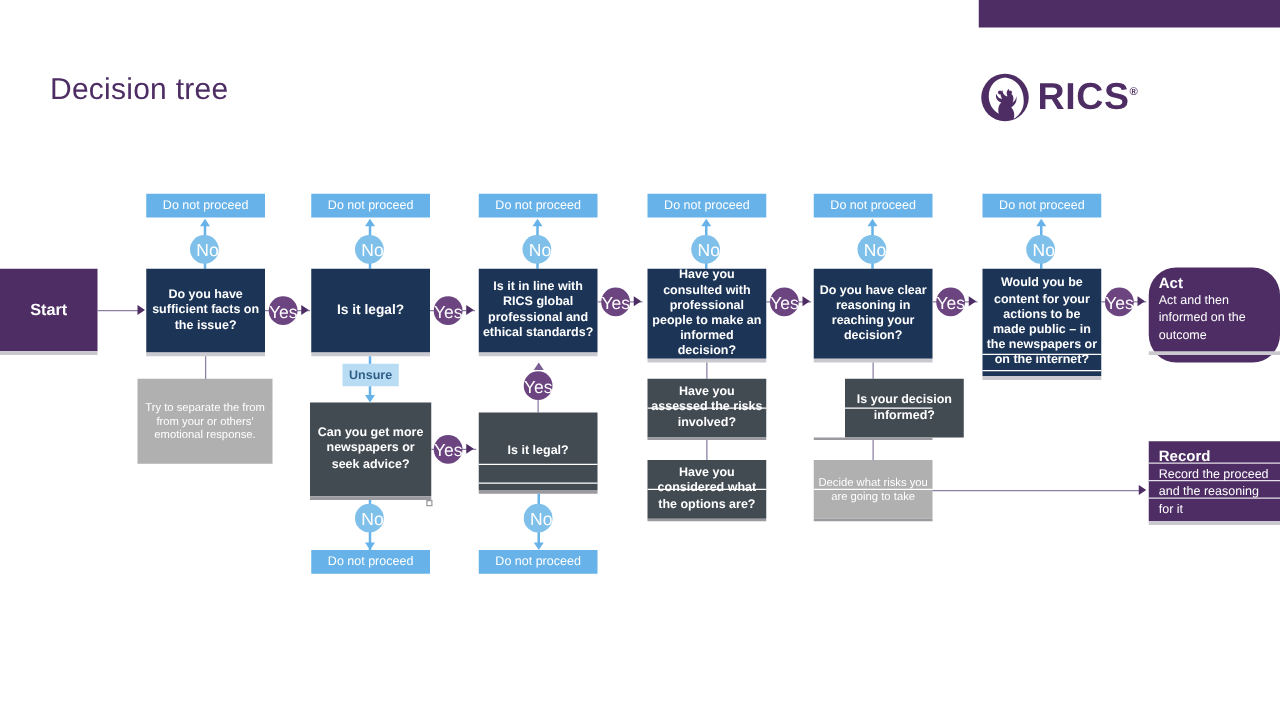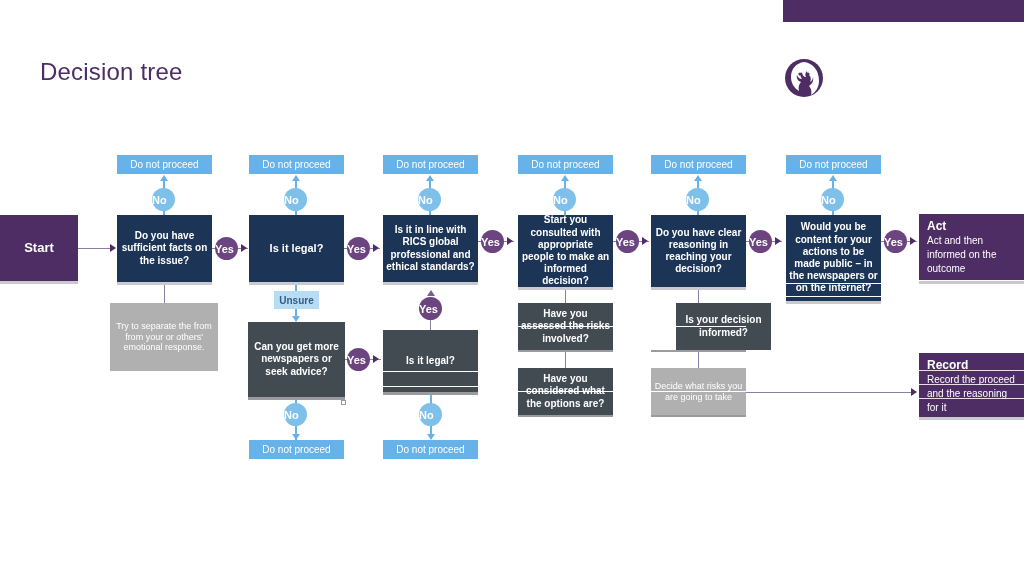--- a/index.html
+++ b/index.html
@@ -57,22 +57,22 @@
   .blue-v{background:#67b2e8;width:2px;}
 
   
   .arr-r{width:0;height:0;border-top:4px solid transparent;border-bottom:4px solid transparent;border-left:6px solid #4d2d63;}
   .arr-up{width:0;height:0;border-left:4px solid transparent;border-right:4px solid transparent;border-bottom:6px solid #67b2e8;}
   .arr-dn{width:0;height:0;border-left:4px solid transparent;border-right:4px solid transparent;border-top:6px solid #67b2e8;}
   .arr-up-p{width:0;height:0;border-left:4px solid transparent;border-right:4px solid transparent;border-bottom:6px solid #7a5e93;}
 
   
   .chip{
-    border-radius:50%;display:flex;align-items:center;justify-content:flex-start;
-    color:#ffffff;font-weight:bold;font-size:11px;
+    border-radius:50%;display:flex;align-items:center;justify-content:flex-end;
+    color:#ffffff;font-weight:normal;font-size:14px;
   }
   .chip-no{background:#7fc0ea;}
   .chip-yes{background:#6b4480;}
 
   
   .pill{
     background:#b9dcf5;color:#2f5e86;font-weight:bold;font-size:10px;
     display:flex;align-items:center;justify-content:center;
   }
 
@@ -92,20 +92,21 @@
   <div class="abs page-title" style="left:40px;top:58px;">Decision tree</div>
 
   <div class="abs logo-wrap" style="left:784px;top:58px;height:40px;">
     <svg width="40" height="40" viewBox="0 0 40 40">
       <circle cx="20" cy="20" r="19" fill="#4d2d63"></circle>
       <path d="M20 4 C12 5 7 11 7 19 c0 6 3 11 8 14 c-1-4 0-7 2-9 c-3-1-5-4-4-7 c1 3 3 4 5 4 c-2-2-2-5 0-7 c0 3 2 5 4 5 c-1-2-1-4 1-6 c0 2 1 4 3 5 c1 2 1 4 0 6 c2-1 3-3 3-5 c1 4-1 7-4 9 c2 2 3 5 2 9 c5-3 8-8 8-14 C35 11 28 5 20 4 Z" fill="#ffffff"></path>
       <circle cx="16" cy="16" r="1.6" fill="#4d2d63"></circle>
       <circle cx="24" cy="16" r="1.6" fill="#4d2d63"></circle>
       <path d="M18 21 h4 l-2 3 z" fill="#4d2d63"></path>
     </svg>
+    <div class="logo-word"><span>RICS</span><span class="logo-reg">®</span></div>
   </div>
 
   <div class="abs node purplebox" style="left:0;top:215px;width:78px;height:66px;font-size:13px;">
     <span>Start</span>
   </div>
   <div class="abs strip" style="left:0;top:281px;width:78px;height:3px;"></div>
   <div class="abs hline" style="left:78px;top:248px;width:33px;"></div>
   <div class="abs arr-r" style="left:110px;top:244px;"></div>
 
   <div class="abs lightblue" style="left:117px;top:155px;width:95px;height:19px;display:flex;align-items:center;justify-content:center;font-size:10px;">
@@ -226,21 +227,21 @@
   <div class="abs lightblue" style="left:518px;top:155px;width:95px;height:19px;display:flex;align-items:center;justify-content:center;font-size:10px;">
     <span>Do not proceed</span>
   </div>
   <div class="abs blue-v" style="left:564px;top:180px;height:35px;"></div>
   <div class="abs arr-up" style="left:561px;top:175px;"></div>
   <div class="abs chip chip-no" style="left:553px;top:188px;width:23px;height:23px;">
     <span>No</span>
   </div>
 
   <div class="abs node navy" style="left:518px;top:215px;width:95px;height:72px;font-size:10px;">
-    <span>Start you consulted with appropriate people to make an informed decision?</span>
+    <span>Have you consulted with professional people to make an informed decision?</span>
   </div>
   <div class="abs strip" style="left:518px;top:287px;width:95px;height:3px;"></div>
 
   <div class="abs hline" style="left:613px;top:241px;width:36px;"></div>
   <div class="abs chip chip-yes" style="left:616px;top:230px;width:23px;height:23px;">
     <span>Yes</span>
   </div>
   <div class="abs arr-r" style="left:642px;top:237px;"></div>
 
   <div class="abs vline" style="left:565px;top:290px;height:13px;"></div>
@@ -309,21 +310,21 @@
   <div class="abs wline" style="left:786px;top:283px;width:95px;height:1px;"></div>
   <div class="abs wline" style="left:786px;top:296px;width:95px;height:1px;"></div>
   <div class="abs strip" style="left:786px;top:301px;width:95px;height:3px;"></div>
 
   <div class="abs hline" style="left:881px;top:241px;width:36px;"></div>
   <div class="abs chip chip-yes" style="left:884px;top:230px;width:23px;height:23px;">
     <span>Yes</span>
   </div>
   <div class="abs arr-r" style="left:910px;top:237px;"></div>
 
-  <div class="abs card" style="left:919px;top:214px;width:105px;height:66px;">
+  <div class="abs card" style="left:919px;top:214px;width:105px;height:76px;border-radius:22px;">
     <div class="hd">Act</div>
     <div class="bd">Act and then informed on the outcome</div>
   </div>
   <div class="abs strip" style="left:919px;top:281px;width:105px;height:3px;"></div>
 
   <div class="abs card" style="left:919px;top:353px;width:105px;height:64px;">
     <div class="hd">Record</div>
     <div class="bd">Record the proceed and the reasoning for it</div>
   </div>
   <div class="abs card-lines" style="left:919px;top:370px;width:105px;"></div>

